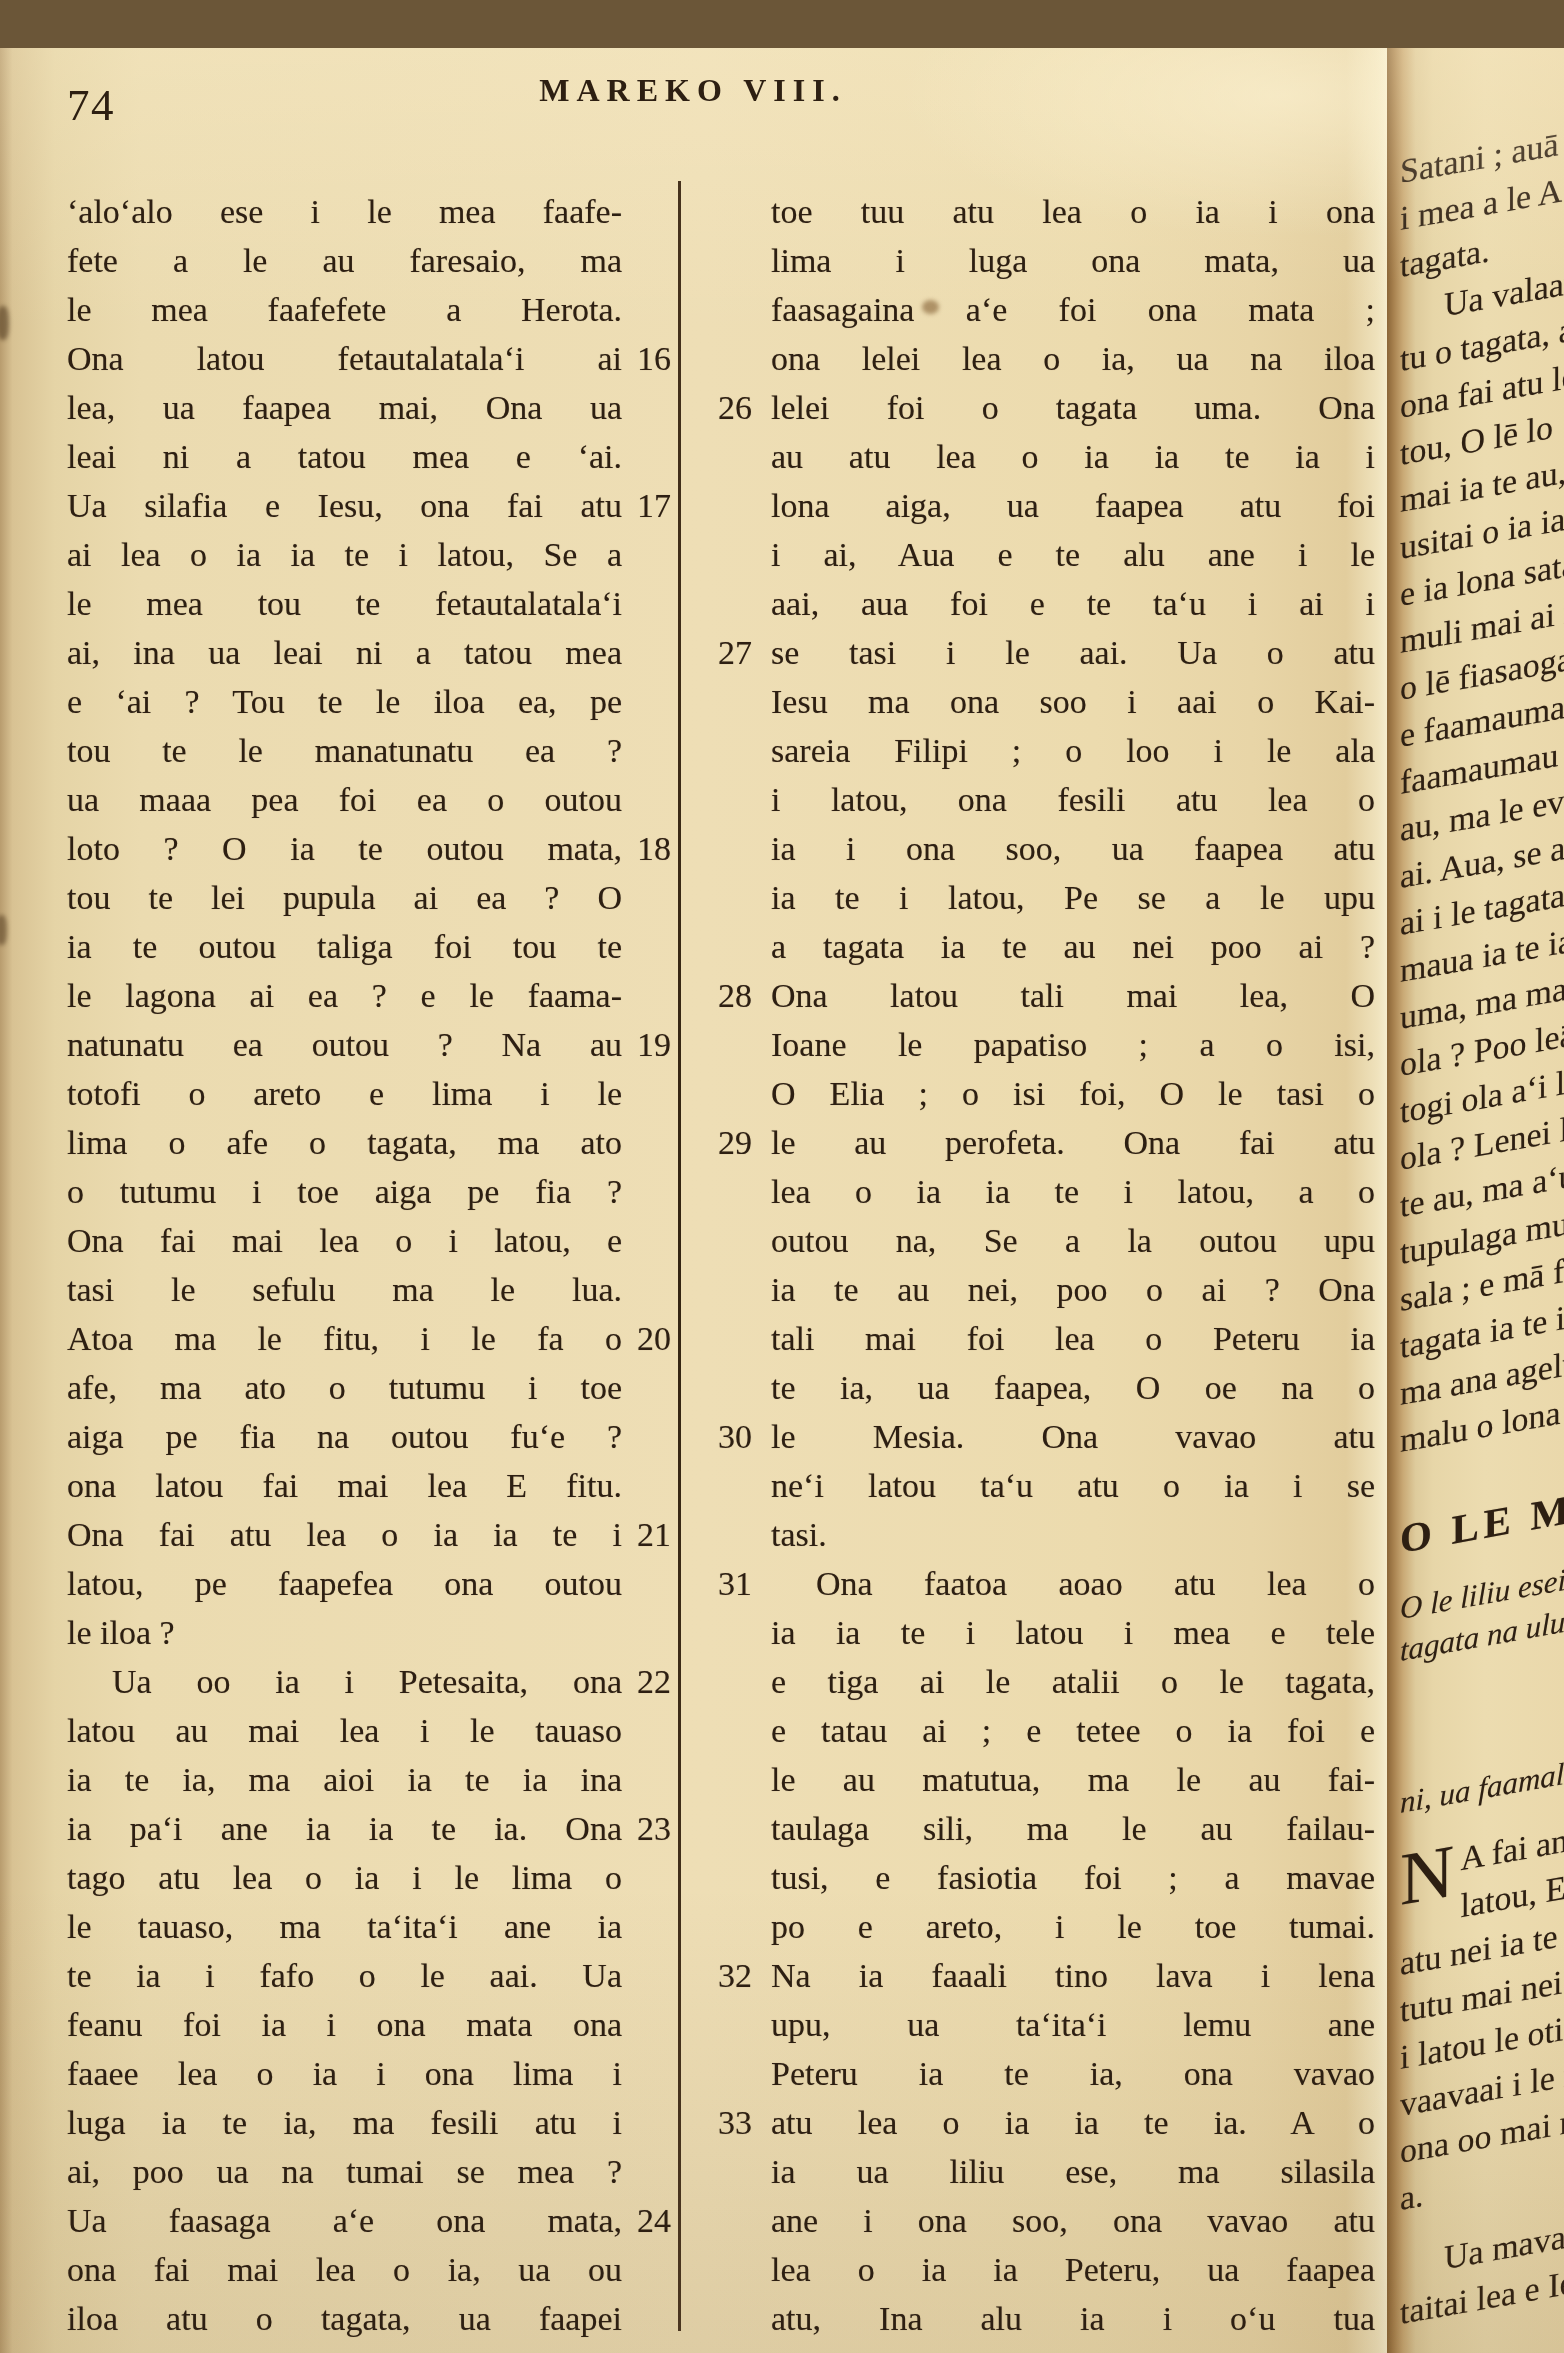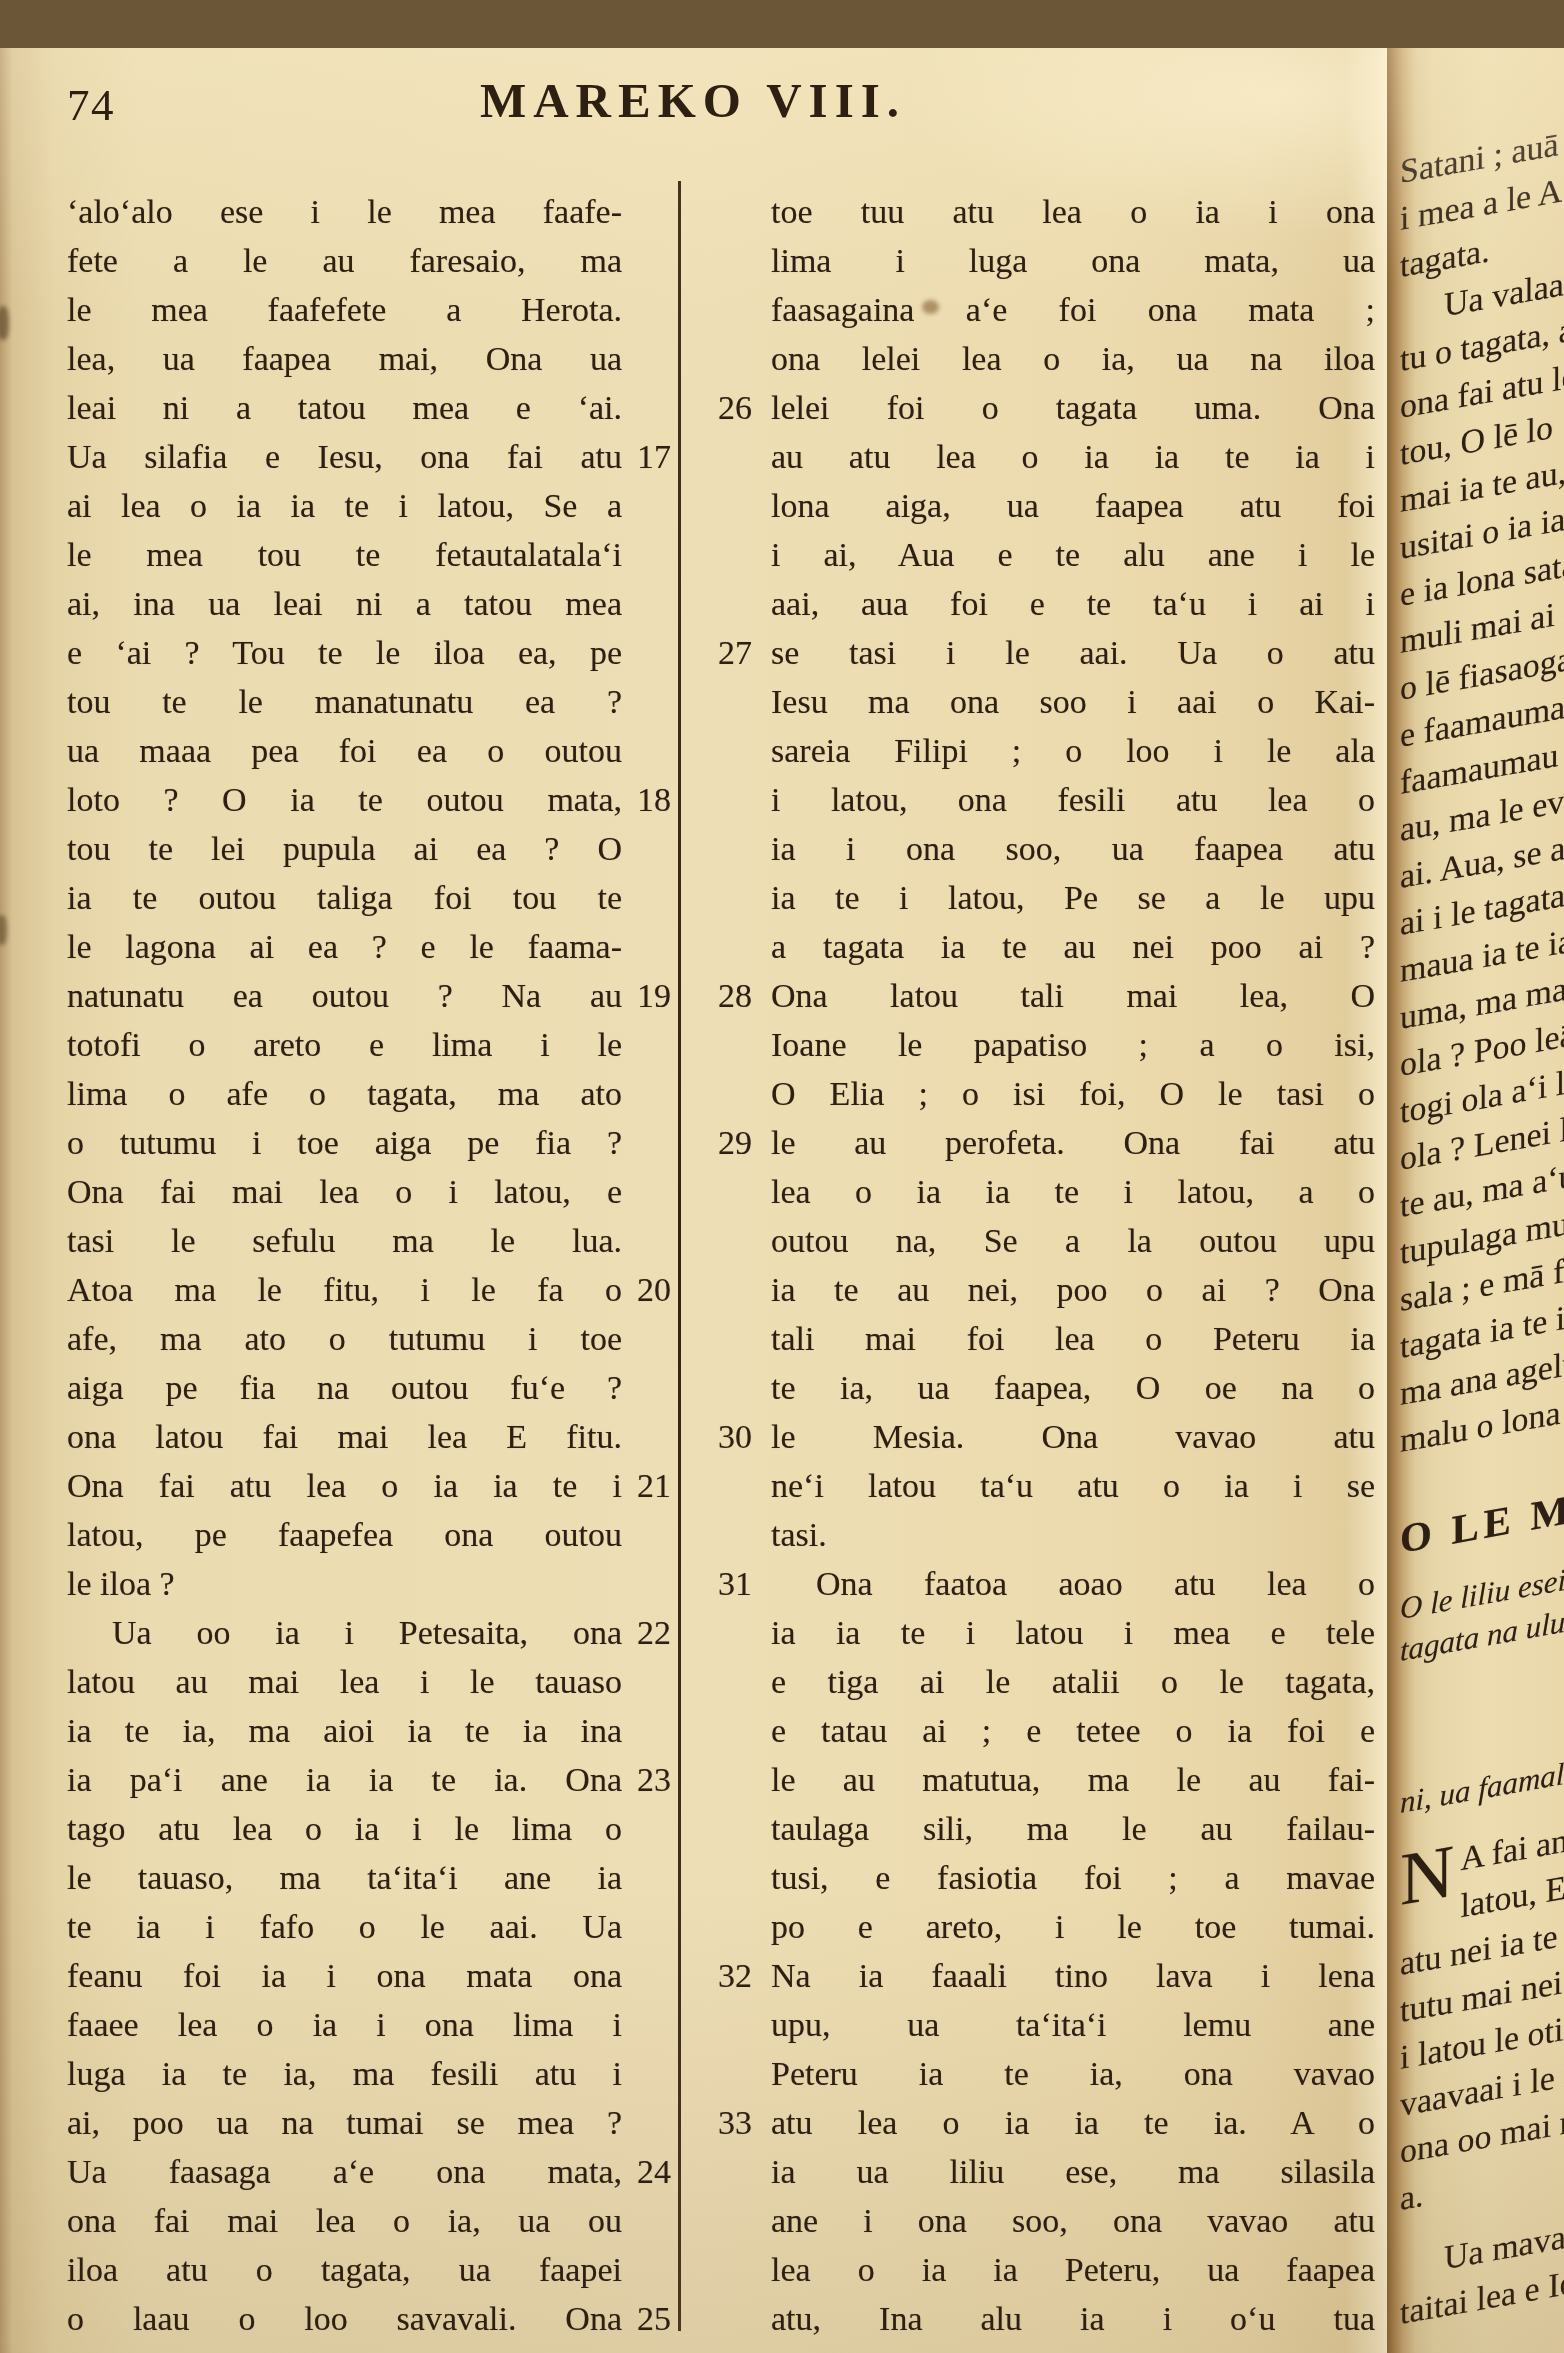--- a/index.html
+++ b/index.html
@@ -19,21 +19,21 @@
       radial-gradient(ellipse 548px 203px at 82% 2%, rgba(255,246,216,0.55), rgba(255,246,216,0) 70%),
       linear-gradient(180deg, rgba(255,244,210,0.25) 0%, rgba(255,244,210,0) 12%, rgba(0,0,0,0) 78%, rgba(92,62,22,0.12) 100%);
   }
   .speck{position:absolute;border-radius:50%;filter:blur(2.3px);}
   .speck.s1{left:922px;top:252px;width:17px;height:14px;background:rgba(122,83,40,0.55);}
   .speck.s2{left:-3.1px;top:258px;width:12.5px;height:34px;background:rgba(60,38,14,0.5);border-radius:40%;}
   .speck.s3{left:-3.9px;top:867px;width:11px;height:30px;background:rgba(60,38,14,0.45);border-radius:40%;}
 
   .pagenum{position:absolute;left:67px;top:31px;font-size:45px;letter-spacing:1.6px;}
   .runtitle{position:absolute;left:67px;top:23.5px;width:1252px;text-align:center;
-    font-size:49px;font-weight:700;letter-spacing:7px;}
+    font-size:32px;font-weight:700;letter-spacing:7px;}
 
   .col{position:absolute;top:139px;font-size:34px;}
   .col .line{display:flex;height:49px;line-height:49px;overflow:visible;}
   .ltxt{flex:1;text-align:justify;text-align-last:justify;white-space:nowrap;
     text-shadow:0 0 0.8px rgba(45,31,18,0.35);}
   .ltxt.nj{text-align-last:left;}
   .ltxt.ind{padding-left:45px;}
   .vnum{text-shadow:0 0 0.8px rgba(45,31,18,0.35);}
   .col.left{left:67px;width:604px;}
   .col.left .vnum{width:49px;text-align:right;}
@@ -74,20 +74,24 @@
         <div class="ltxt">ʻaloʻalo ese i le mea faafe-</div>
         <div class="vnum"></div>
       </div>
       <div class="line">
         <div class="ltxt">fete a le au faresaio, ma</div>
         <div class="vnum"></div>
       </div>
       <div class="line">
         <div class="ltxt">le mea faafefete a Herota.</div>
         <div class="vnum"></div>
+      </div>
+      <div class="line">
+        <div class="ltxt">Ona latou fetautalatalaʻi ai</div>
+        <div class="vnum">16</div>
       </div>
       <div class="line">
         <div class="ltxt">lea, ua faapea mai, Ona ua</div>
         <div class="vnum"></div>
       </div>
       <div class="line">
         <div class="ltxt">leai ni a tatou mea e ʻai.</div>
         <div class="vnum"></div>
       </div>
       <div class="line">

